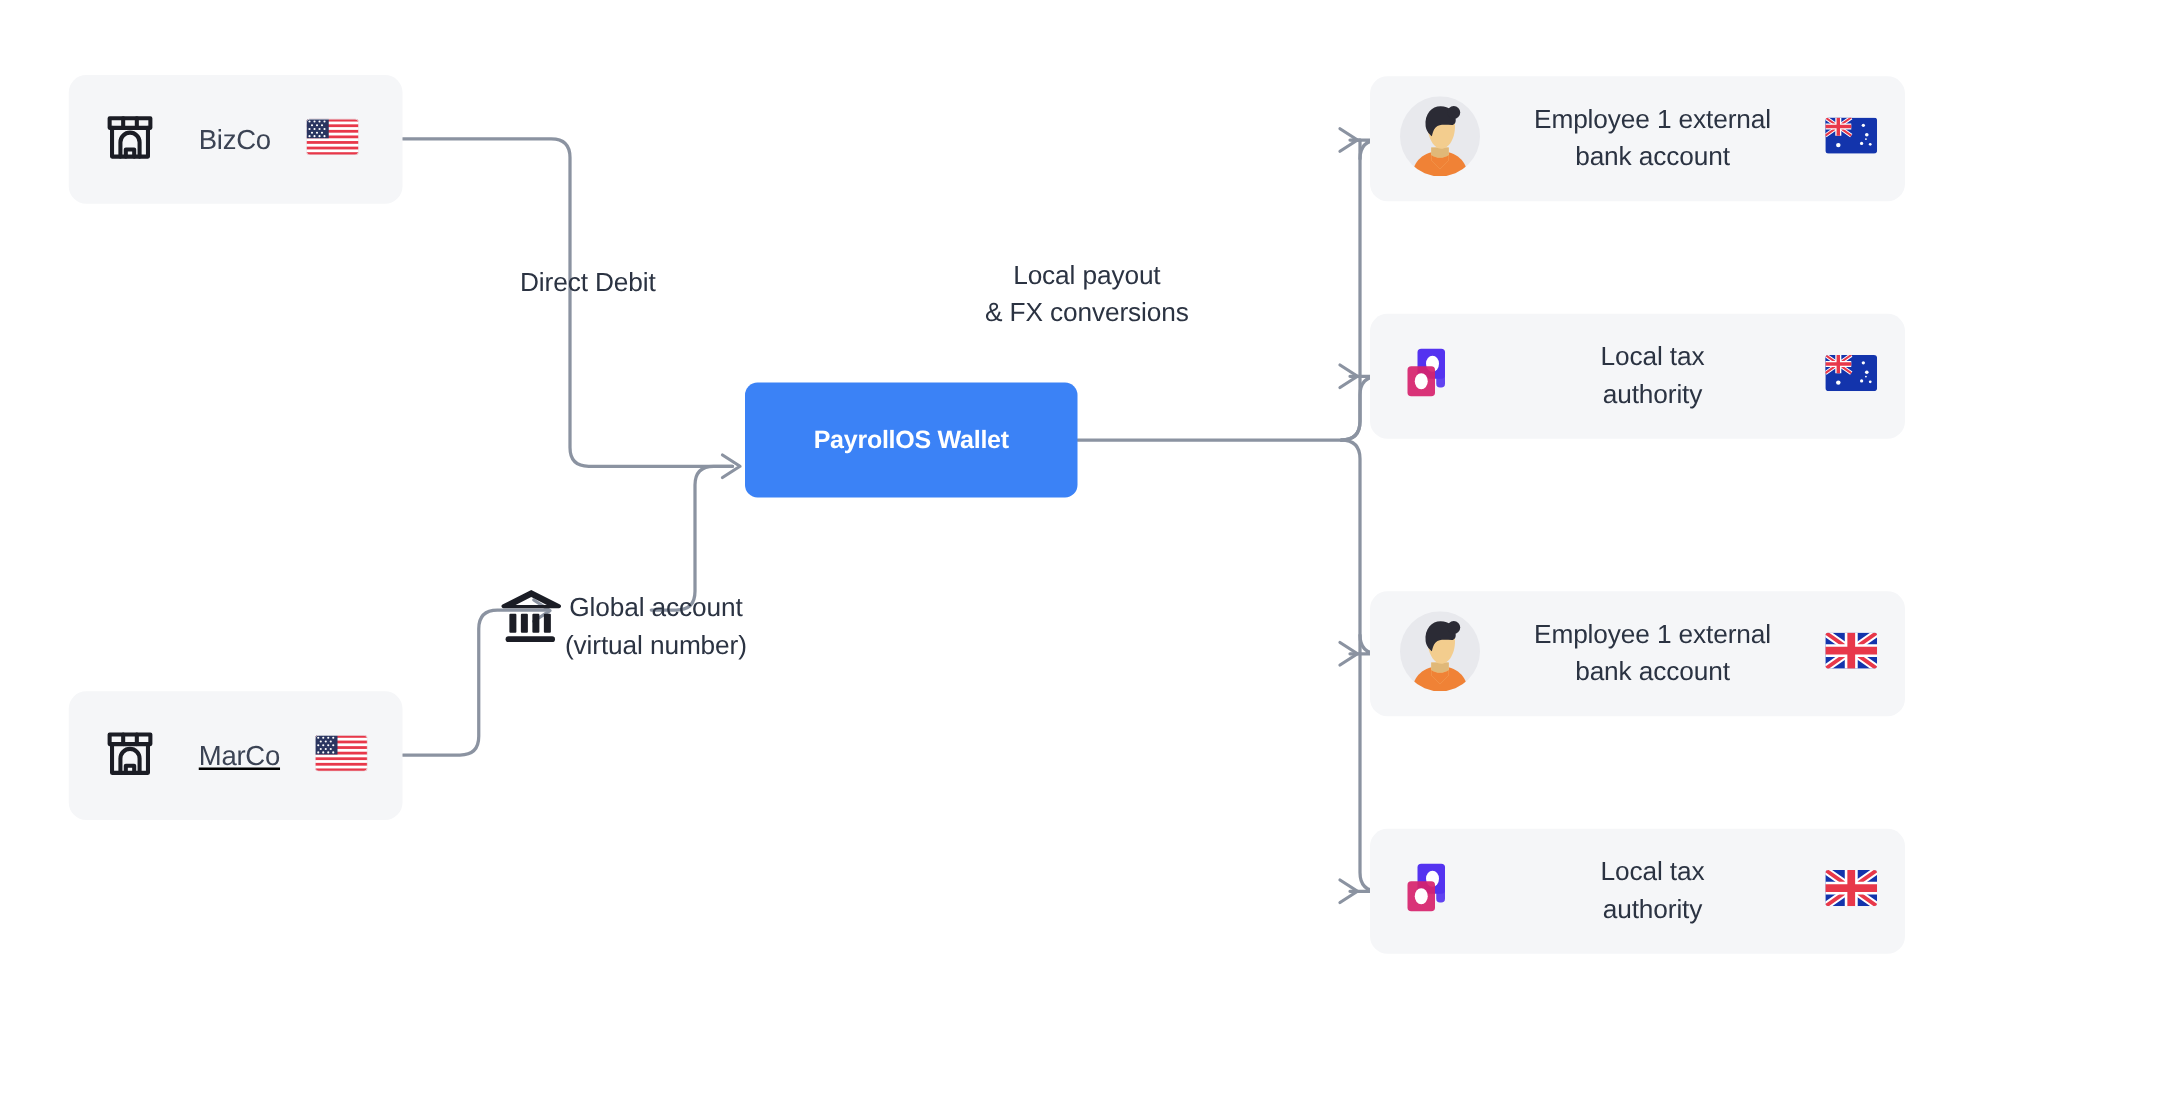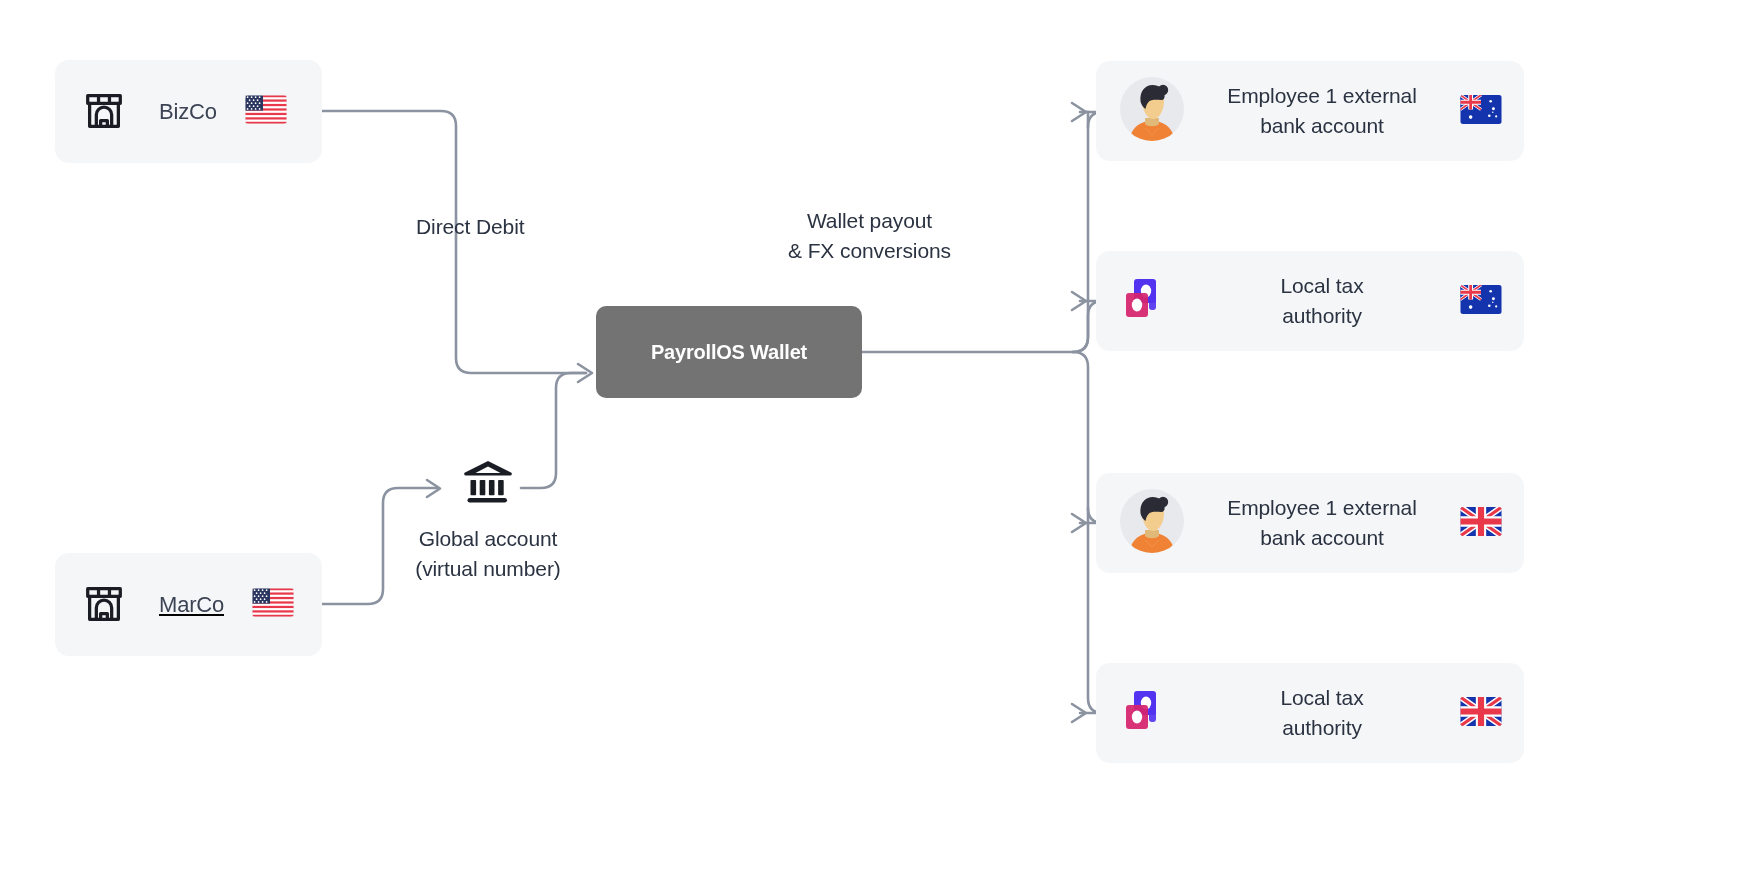--- a/index.html
+++ b/index.html
@@ -90,21 +90,21 @@
     letter-spacing: -0.2px;
   }
 
   
   #global-account-node {
     position: absolute;
     left: 398px;
     top: 458px;
     width: 180px;
     display: flex;
-    flex-direction: column;
+    flex-direction: row;
     align-items: center;
   }
   #global-account-node .ga-caption {
     margin-top: 14px;
     text-align: center;
     font-size: 21px;
     line-height: 1.45;
     color: #2b3342;
     letter-spacing: -0.1px;
     white-space: nowrap;
@@ -301,21 +301,21 @@
         </g>
       </svg>
     </span>
   </div>
 
   <div class="edge-label" id="label-direct-debit">
     <span>Direct Debit</span>
   </div>
 
   <div class="edge-label" id="label-local-payout">
-    <div>Wallet payout</div>
+    <div>Local payout</div>
     <div>&amp; FX conversions</div>
   </div>
 
   <div id="global-account-node">
     <span>
       <svg width="54" height="48" viewBox="0 0 54 48" xmlns="http://www.w3.org/2000/svg">
         <g fill="#1b1d25">
           <path d="M27 3 L50 14.5 a1.6 1.6 0 0 1 -0.8 3 H4.8 A1.6 1.6 0 0 1 4 14.5 Z
                    M27 8.6 L14.5 14.9 h25 Z"></path>
           <rect x="9.5" y="22" width="5.6" height="15.2" rx="0.8"></rect>
@@ -325,21 +325,21 @@
           <rect x="6.5" y="40" width="39.5" height="4.6" rx="2.3"></rect>
         </g>
       </svg>
     </span>
     <div class="ga-caption">
       <div>Global account</div>
       <div>(virtual number)</div>
     </div>
   </div>
 
-  <div id="wallet-node" style="background:#737373;">
+  <div id="wallet-node" style="background:#3b82f6;">
     <span class="wallet-label">PayrollOS Wallet</span>
   </div>
 
   <div class="node-card dest-card" style="top:61px;">
     <div class="dest-left">
       <span class="avatar">
         <svg width="64" height="64" viewBox="0 0 64 64" xmlns="http://www.w3.org/2000/svg">
           <defs>
               <clipPath id="avclip1">
                 <circle cx="32" cy="32" r="32"></circle>

